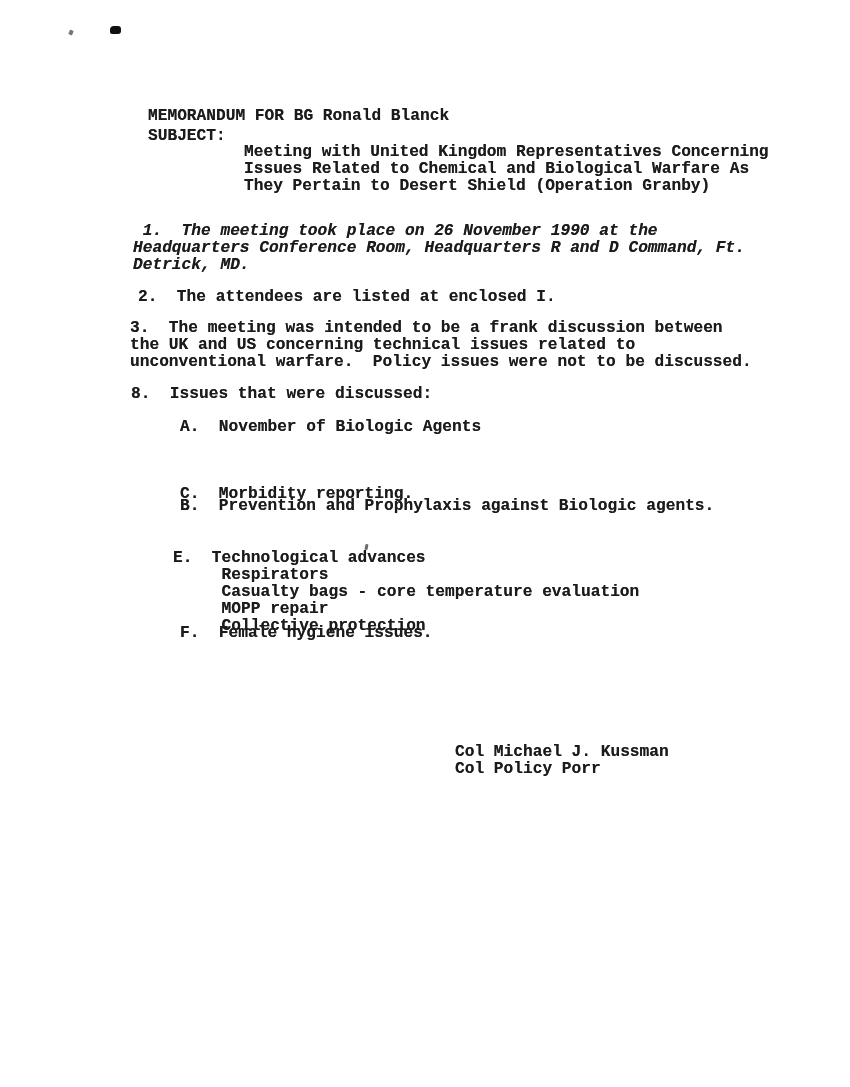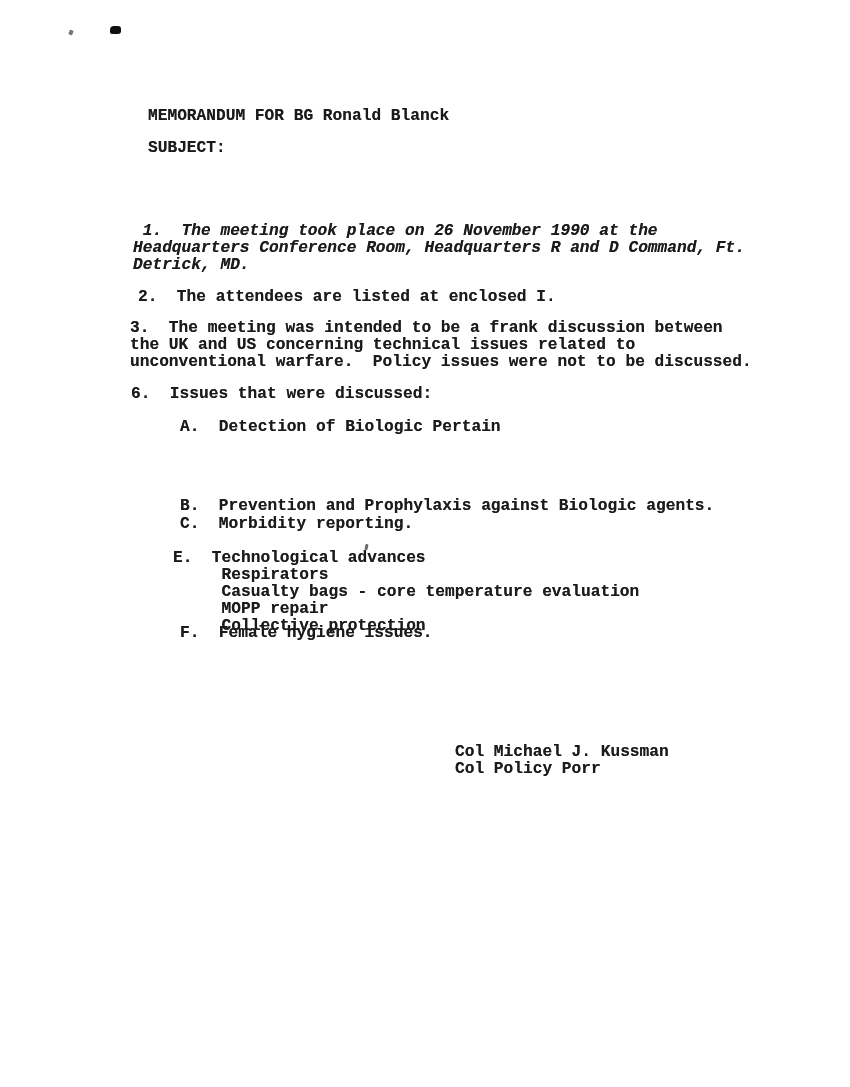--- a/index.html
+++ b/index.html
@@ -19,29 +19,29 @@
     line-height: 17px;
     color: #1b1b1b;
   }
   .t {
     position: absolute;
     white-space: pre;
     text-shadow: 0 0 0.5px rgba(20,20,20,0.65);
     letter-spacing: 0;
   }
   .memo-header  { left: 148px; top: 108px; }
-  .subject-label{ left: 148px; top: 140px; }
+  .subject-label{ left: 148px; top: 128px; }
   .subject-text { left: 244px; top: 144px; }
   .para-1 { left: 133px; top: 223px; font-style: italic; }
   .para-2 { left: 138px; top: 289px; }
   .para-3 { left: 130px; top: 320px; font-family: Liberation Mono, monospace; }
   .para-4 { left: 131px; top: 386px; }
   .item-a { left: 180px; top: 419px; }
   .item-b { left: 180px; top: 450px; margin-top: 48px; }
-  .item-c { left: 180px; top: 486px; margin-top: 30px; }
+  .item-c { left: 180px; top: 486px; }
   .item-d { left: 180px; top: 517px; }
   .item-e { left: 173px; top: 550px; }
   .item-f { left: 180px; top: 625px; }
   .signature { left: 455px; top: 744px; }
 
   
   .speck { position: absolute; }
   .speck-a {
     left: 69px; top: 30px; width: 4px; height: 5px;
     background: #4a4a4a; border-radius: 1px;
@@ -63,34 +63,37 @@
 <div class="page">
 
   <div class="speck speck-a"></div>
   <div class="speck speck-b"></div>
   <div class="speck speck-c"></div>
 
   <div class="t memo-header">MEMORANDUM FOR BG Ronald Blanck</div>
 
   <div class="t subject-label">SUBJECT:</div>
 
+  <div class="t subject-text">Meeting with United Kingdom Representatives Concerning
+Issues Related to Chemical and Biological Warfare As
+They Pertain to Desert Shield (Operation Granby)</div>
 
   <div class="t para-1"> 1.  The meeting took place on 26 November 1990 at the
 Headquarters Conference Room, Headquarters R and D Command, Ft.
 Detrick, MD.</div>
 
   <div class="t para-2">2.  The attendees are listed at enclosed I.</div>
 
   <div class="t para-3">3.  The meeting was intended to be a frank discussion between
 the UK and US concerning technical issues related to
 unconventional warfare.  Policy issues were not to be discussed.</div>
 
-  <div class="t para-4">6.  Issues that were discussed:</div>
+  <div class="t para-4">8.  Issues that were discussed:</div>
 
-  <div class="t item-a">A.  Detection of Biologic Pertain</div>
+  <div class="t item-a">A.  November of Biologic Agents</div>
 
   <div class="t item-b">B.  Prevention and Prophylaxis against Biologic agents.</div>
 
   <div class="t item-c">C.  Morbidity reporting.</div>
 
 
   <div class="t item-e">E.  Technological advances
      Respirators
      Casualty bags - core temperature evaluation
      MOPP repair

